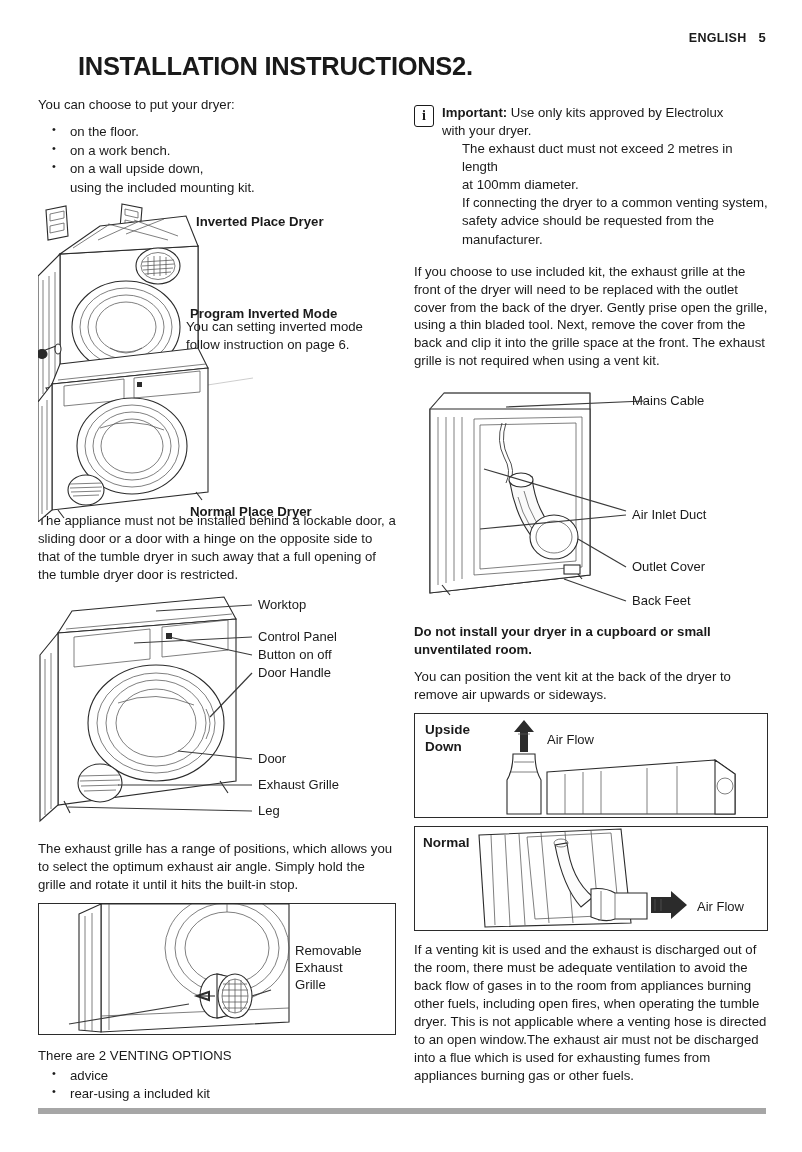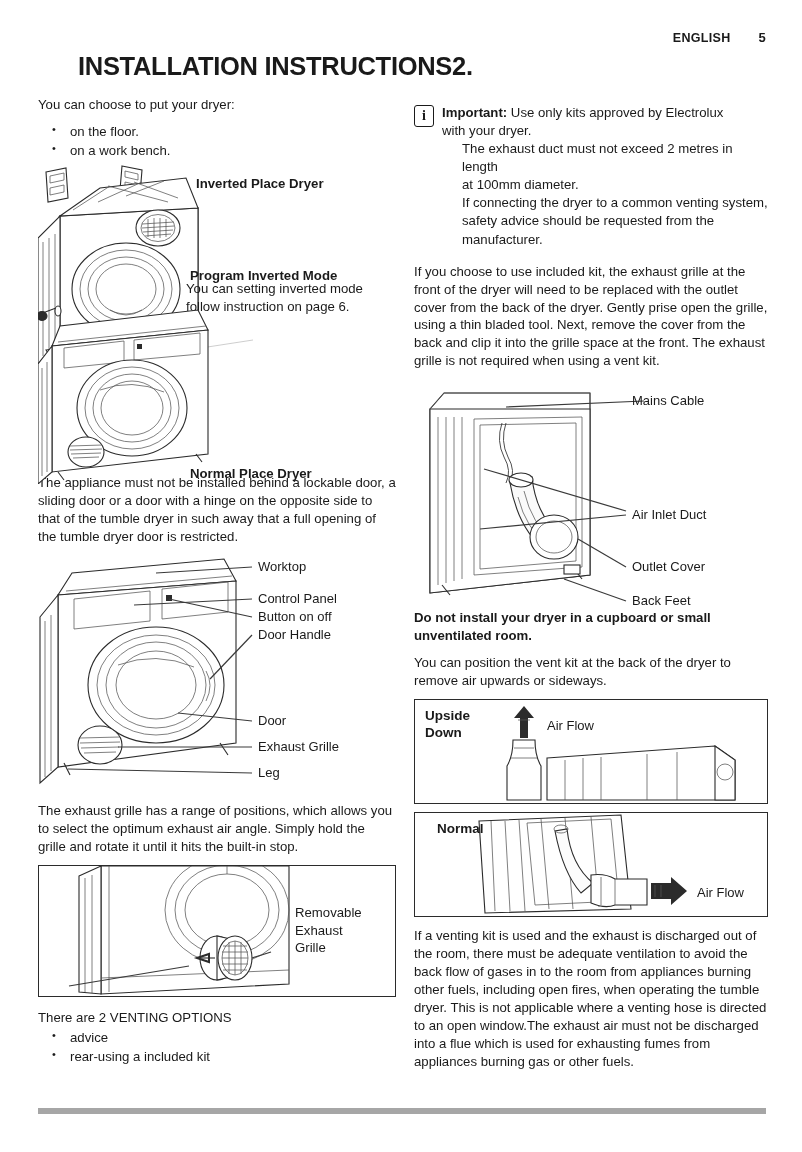--- a/index.html
+++ b/index.html
@@ -12,21 +12,21 @@
     color: #1a1a1a;
     position: relative;
     overflow: hidden;
   }
 
   .page { position:absolute; inset:0; }
 
   
   .header-row {
     position:absolute; top:30px; right:36px;
-    display:flex; align-items:baseline; gap:28px;
+    display:flex; align-items:baseline; gap:12px;
     font-weight:bold; font-size:12.5px; letter-spacing:.3px;
   }
   .header-page { font-size:13px; }
 
   .doc-title {
     position:absolute; top:52px; left:78px;
     font-size:25.5px; font-weight:bold; letter-spacing:-0.3px;
   }
 
   
@@ -92,20 +92,24 @@
   <div class="col-left">
 
     <p>You can choose to put your dryer:</p>
 
     <ul class="bullets">
       <li>
         <span>on the floor.</span>
       </li>
       <li>
         <span>on a work bench.</span>
+      </li>
+      <li>
+        <span>on a wall upside down,</span>
+        <span class="cont">using the included mounting kit.</span>
       </li>
     </ul>
 
     <div style="position:relative; height:310px; margin-top:4px;">
 
       <svg width="358" height="310" viewBox="0 0 358 310">
 
         <g class="ln">
           <path d="M8 8 L28 4 L30 34 L10 38 Z" class="fillw ln"></path>
           <path d="M12 12 L26 9 L26 16 L12 19 Z" class="thin"></path>
@@ -361,21 +365,21 @@
         <path class="lead" d="M164 160 L212 188"></path>
         <path class="lead" d="M150 200 L212 222"></path>
 
         <text class="callout-txt" x="218" y="26">Mains Cable</text>
         <text class="callout-txt" x="218" y="140">Air Inlet Duct</text>
         <text class="callout-txt" x="218" y="192">Outlet Cover</text>
         <text class="callout-txt" x="218" y="226">Back Feet</text>
       </svg>
     </div>
 
-    <p class="b" style="margin-top:0; margin-bottom:9px;">Do not install your dryer in a cupboard or small unventilated room.</p>
+    <p class="b" style="margin-top:14px; margin-bottom:9px;">Do not install your dryer in a cupboard or small unventilated room.</p>
 
     <p>You can position the vent kit at the back of the dryer to remove air upwards or sideways.</p>
 
     <div class="figbox" style="height:105px; margin-top:6px;">
       <div class="fig-tag" style="left:10px; top:8px;">
         <div>Upside</div>
         <div>Down</div>
       </div>
       <svg width="352" height="103" viewBox="0 0 352 103">
 
@@ -394,21 +398,21 @@
         <path class="thin" d="M186 57 L186 100"></path>
         <path class="thin" d="M232 54 L232 100"></path>
         <path class="thin" d="M262 52 L262 100"></path>
         <path class="fillw ln" d="M300 46 L320 60 L320 100 L300 100 Z"></path>
         <ellipse cx="310" cy="72" rx="8" ry="8" class="thin"></ellipse>
         <text class="callout-txt" x="132" y="30">Air Flow</text>
       </svg>
     </div>
 
     <div class="figbox" style="height:105px; margin-top:8px;">
-      <div class="fig-tag" style="left:22px; top:8px;">Normal</div>
+      <div class="fig-tag" style="left:8px; top:8px;">Normal</div>
       <svg width="352" height="103" viewBox="0 0 352 103">
 
         <path class="fillw ln" d="M64 8 L206 2 L216 96 L70 100 Z"></path>
         <path class="thin" d="M76 8 L80 98"></path>
         <path class="thin" d="M90 8 L95 98"></path>
         <path class="thin" d="M104 7 L110 98"></path>
         <path class="thin" d="M126 6 L134 96"></path>
         <path class="thin" d="M150 5 L158 96"></path>
         <path class="thin" d="M176 4 L184 94"></path>
 

